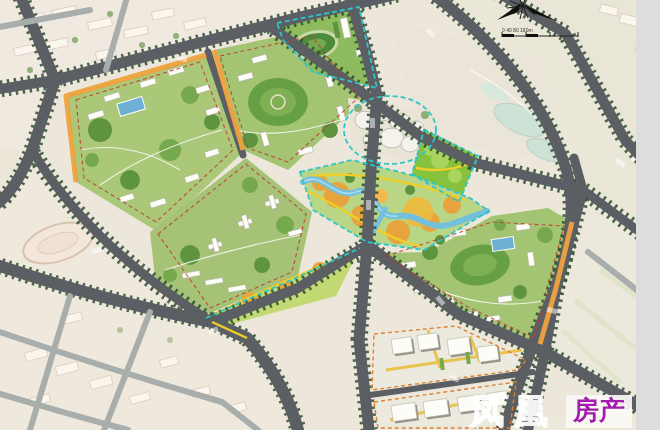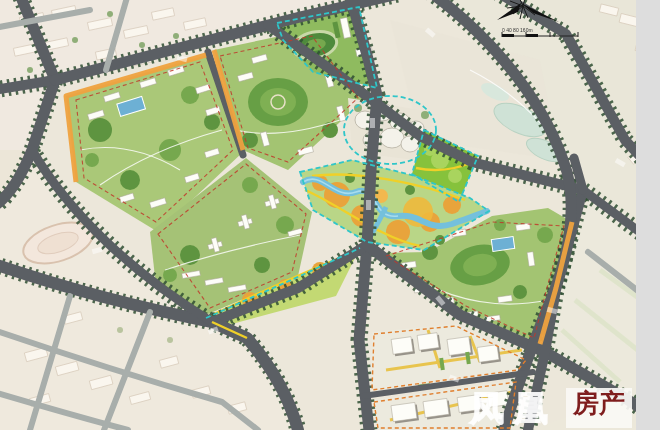--- a/index.html
+++ b/index.html
@@ -18,22 +18,22 @@
   .orgdash {stroke:#e07f2e;stroke-width:1.4;fill:none;stroke-dasharray:4 3;}
   .oband{stroke:#efa23f;stroke-width:5;fill:none;stroke-linejoin:round;opacity:.95;}
   .yst  {stroke:#e8c44e;stroke-width:3;fill:none;}
   .ypath{stroke:#f0d028;stroke-width:2.4;fill:none;}
   .wpath{stroke:#ffffff;stroke-width:1.2;fill:none;opacity:.8;}
   .chip {fill:#ffffff;opacity:.5;}
   
   .wm{position:absolute;right:4px;bottom:2px;display:flex;align-items:center;gap:8px;}
   .wm-brand{font-size:34px;font-weight:bold;letter-spacing:10px;color:rgba(255,255,255,0.25);
             -webkit-text-stroke:1.6px rgba(255,255,255,0.9);line-height:1;}
-  .wm-badge{font-size:26px;font-weight:bold;color:#7f1d1d;background:rgba(250,249,245,0.92);
-            padding:2px 7px 12px 7px;line-height:1;}
+  .wm-badge{font-size:26px;font-weight:bold;color:#a21caf;background:rgba(250,249,245,0.92);
+            padding:2px 7px 5px 7px;line-height:1;}
 </style>
 </head>
 <body>
 
 <div id="stage">
 <svg width="660" height="430" viewBox="0 0 660 430">
 
   <g>
 
     <path d="M0,0 L398,0 L300,17 L218,38 L55,80 L32,150 L16,190 L0,205 Z" fill="#f0e9e0"></path>

